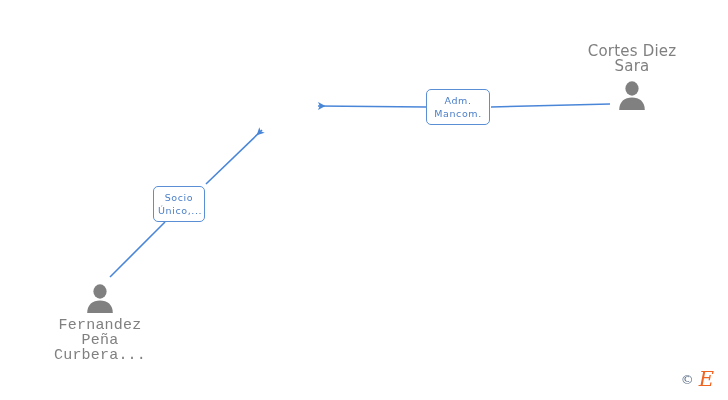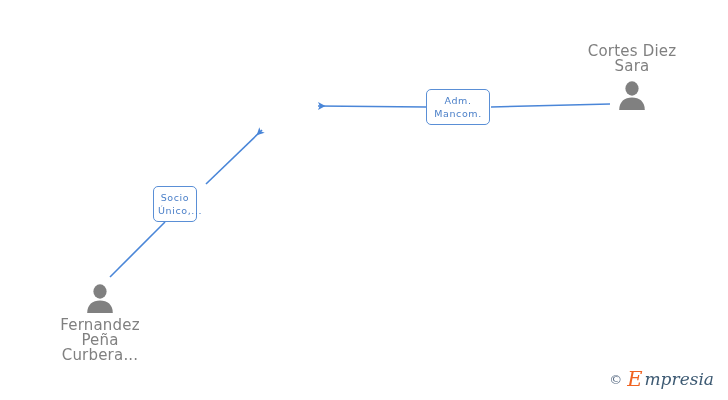--- a/index.html
+++ b/index.html
@@ -70,21 +70,21 @@
     letter-spacing: 0.2px;
     white-space: pre-line;
   }
   .person-icon {
     width: 32px;
     height: 30px;
     display: block;
     margin: 0 auto;
   }
   .person-node.right .person-icon { margin-top: 6px; }
-  .person-node.bottomleft .person-label { margin-top: 5px; }
+  .person-node.bottomleft .person-label { margin-top: 5px; font-family: Liberation Mono, monospace; }
 
   
   .edge-label {
     position: absolute;
     box-sizing: border-box;
     background: #ffffff;
     border: 1px solid #5a8fd6;
     border-radius: 5px;
     color: #4a7fc8;
     font-size: 9.5px;
@@ -95,21 +95,21 @@
     white-space: pre-line;
   }
   .edge-label.adm {
     left: 426px;
     top: 89px;
     width: 64px;
   }
   .edge-label.socio {
     left: 153px;
     top: 186px;
-    width: 44px;
+    width: 52px;
   }
 
   
   .watermark {
     position: absolute;
     right: 14px;
     bottom: 10px;
     display: flex;
     align-items: center;
     gap: 5px;
@@ -183,16 +183,15 @@
 
   <div class="edge-label adm">Adm.
 Mancom.</div>
 
   <div class="edge-label socio">Socio
 Único,...</div>
 
   <div class="watermark">
     <span class="wm-copy">©</span>
     <span class="wm-e">E</span>
-    <span class="wm-rest">mpresia</span>
   </div>
 
 </div>
 
 </body></html>

